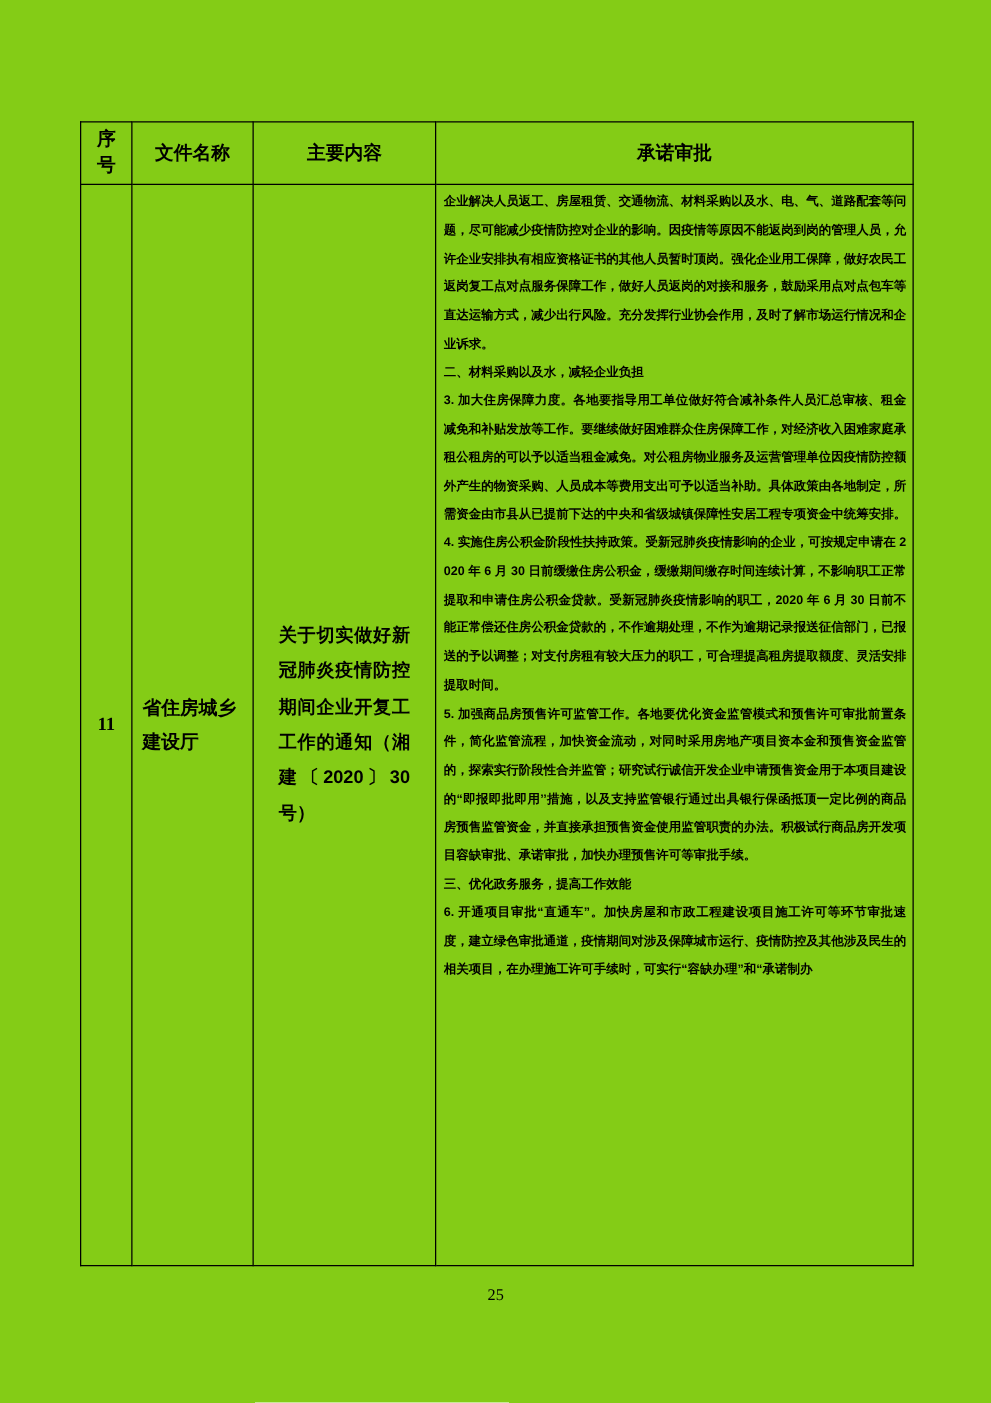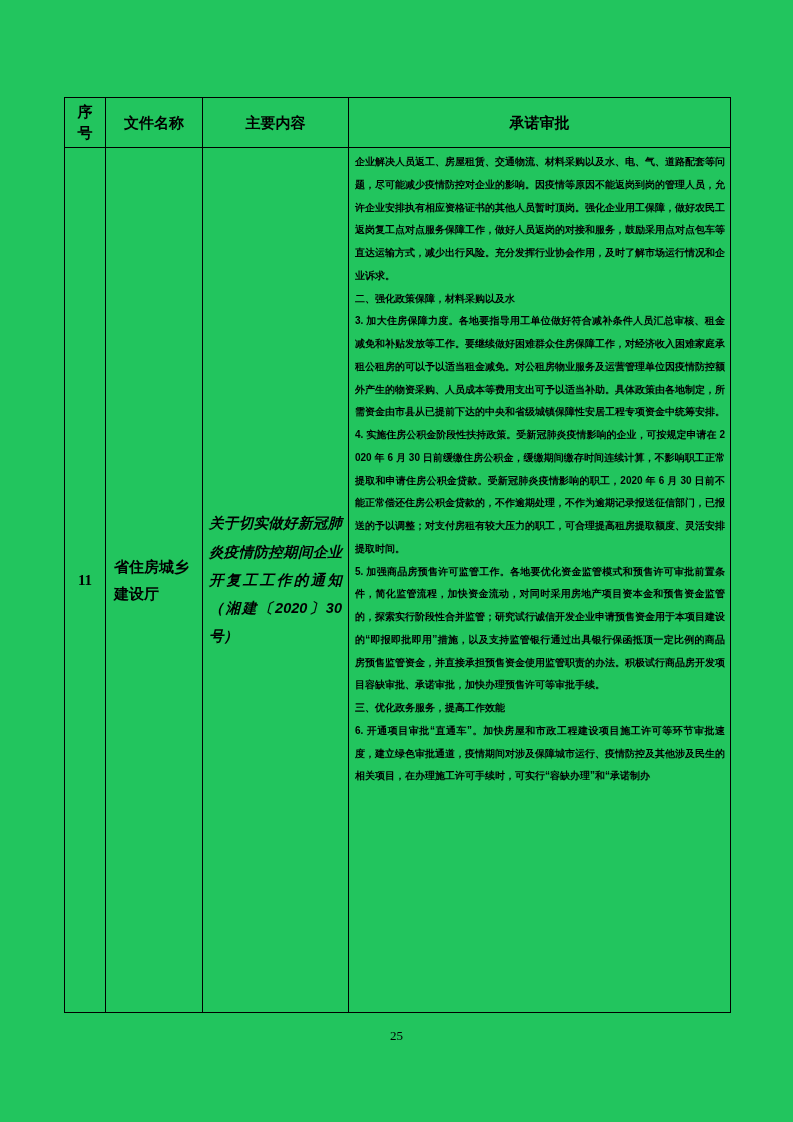--- a/index.html
+++ b/index.html
@@ -5,21 +5,21 @@
   * { box-sizing: border-box; margin: 0; padding: 0; }
   html, body {
     width: 793px; height: 1122px;
     background: #ffffff;
     font-family: "Liberation Sans", sans-serif;
     color: #000;
   }
   .page {
     position: relative;
     width: 793px; height: 1122px;
-    background: #22c55e;
+    background: #84cc16;
     overflow: hidden;
   }
   table.doc-table {
     position: absolute;
     left: 64px; top: 97px;
     width: 666px;
     border-collapse: collapse;
     table-layout: fixed;
   }
   .doc-table th, .doc-table td {
@@ -46,26 +46,25 @@
     font-family: "Liberation Serif", serif;
   }
   td.cell-agency {
     text-align: left;
     font-size: 15px;
     font-weight: bold;
     padding: 0 8px;
     line-height: 1.8;
   }
   td.cell-title {
-    padding: 0 6px;
+    padding: 0 20px;
     font-size: 14.5px;
     font-weight: bold;
     text-align: justify;
     line-height: 1.95;
-    font-style: italic;
   }
   td.cell-content {
     height: 865px;
     vertical-align: top;
     padding: 3px 5px 2px 6px;
   }
   .content-inner {
     height: 859px;
     overflow: hidden;
   }
@@ -110,21 +109,21 @@
       </tr>
     </thead>
     <tbody>
       <tr>
         <td class="cell-serial">11</td>
         <td class="cell-agency">省住房城乡建设厅</td>
         <td class="cell-title">关于切实做好新冠肺炎疫情防控期间企业开复工工作的通知（湘建〔2020〕30号）</td>
         <td class="cell-content">
           <div class="content-inner">
               <p>企业解决人员返工、房屋租赁、交通物流、材料采购以及水、电、气、道路配套等问题，尽可能减少疫情防控对企业的影响。因疫情等原因不能返岗到岗的管理人员，允许企业安排执有相应资格证书的其他人员暂时顶岗。强化企业用工保障，做好农民工返岗复工点对点服务保障工作，做好人员返岗的对接和服务，鼓励采用点对点包车等直达运输方式，减少出行风险。充分发挥行业协会作用，及时了解市场运行情况和企业诉求。</p>
-              <p>二、强化政策保障，材料采购以及水</p>
+              <p>二、材料采购以及水，减轻企业负担</p>
               <p>3. 加大住房保障力度。各地要指导用工单位做好符合减补条件人员汇总审核、租金减免和补贴发放等工作。要继续做好困难群众住房保障工作，对经济收入困难家庭承租公租房的可以予以适当租金减免。对公租房物业服务及运营管理单位因疫情防控额外产生的物资采购、人员成本等费用支出可予以适当补助。具体政策由各地制定，所需资金由市县从已提前下达的中央和省级城镇保障性安居工程专项资金中统筹安排。</p>
               <p>4. 实施住房公积金阶段性扶持政策。受新冠肺炎疫情影响的企业，可按规定申请在 2020 年 6 月 30 日前缓缴住房公积金，缓缴期间缴存时间连续计算，不影响职工正常提取和申请住房公积金贷款。受新冠肺炎疫情影响的职工，2020 年 6 月 30 日前不能正常偿还住房公积金贷款的，不作逾期处理，不作为逾期记录报送征信部门，已报送的予以调整；对支付房租有较大压力的职工，可合理提高租房提取额度、灵活安排提取时间。</p>
               <p>5. 加强商品房预售许可监管工作。各地要优化资金监管模式和预售许可审批前置条件，简化监管流程，加快资金流动，对同时采用房地产项目资本金和预售资金监管的，探索实行阶段性合并监管；研究试行诚信开发企业申请预售资金用于本项目建设的“即报即批即用’’措施，以及支持监管银行通过出具银行保函抵顶一定比例的商品房预售监管资金，并直接承担预售资金使用监管职责的办法。积极试行商品房开发项目容缺审批、承诺审批，加快办理预售许可等审批手续。</p>
               <p>三、优化政务服务，提高工作效能</p>
               <p>6. 开通项目审批“直通车”。加快房屋和市政工程建设项目施工许可等环节审批速度，建立绿色审批通道，疫情期间对涉及保障城市运行、疫情防控及其他涉及民生的相关项目，在办理施工许可手续时，可实行“容缺办理”和“承诺制办</p>
             </div>
         </td>
       </tr>
     </tbody>
   </table>

